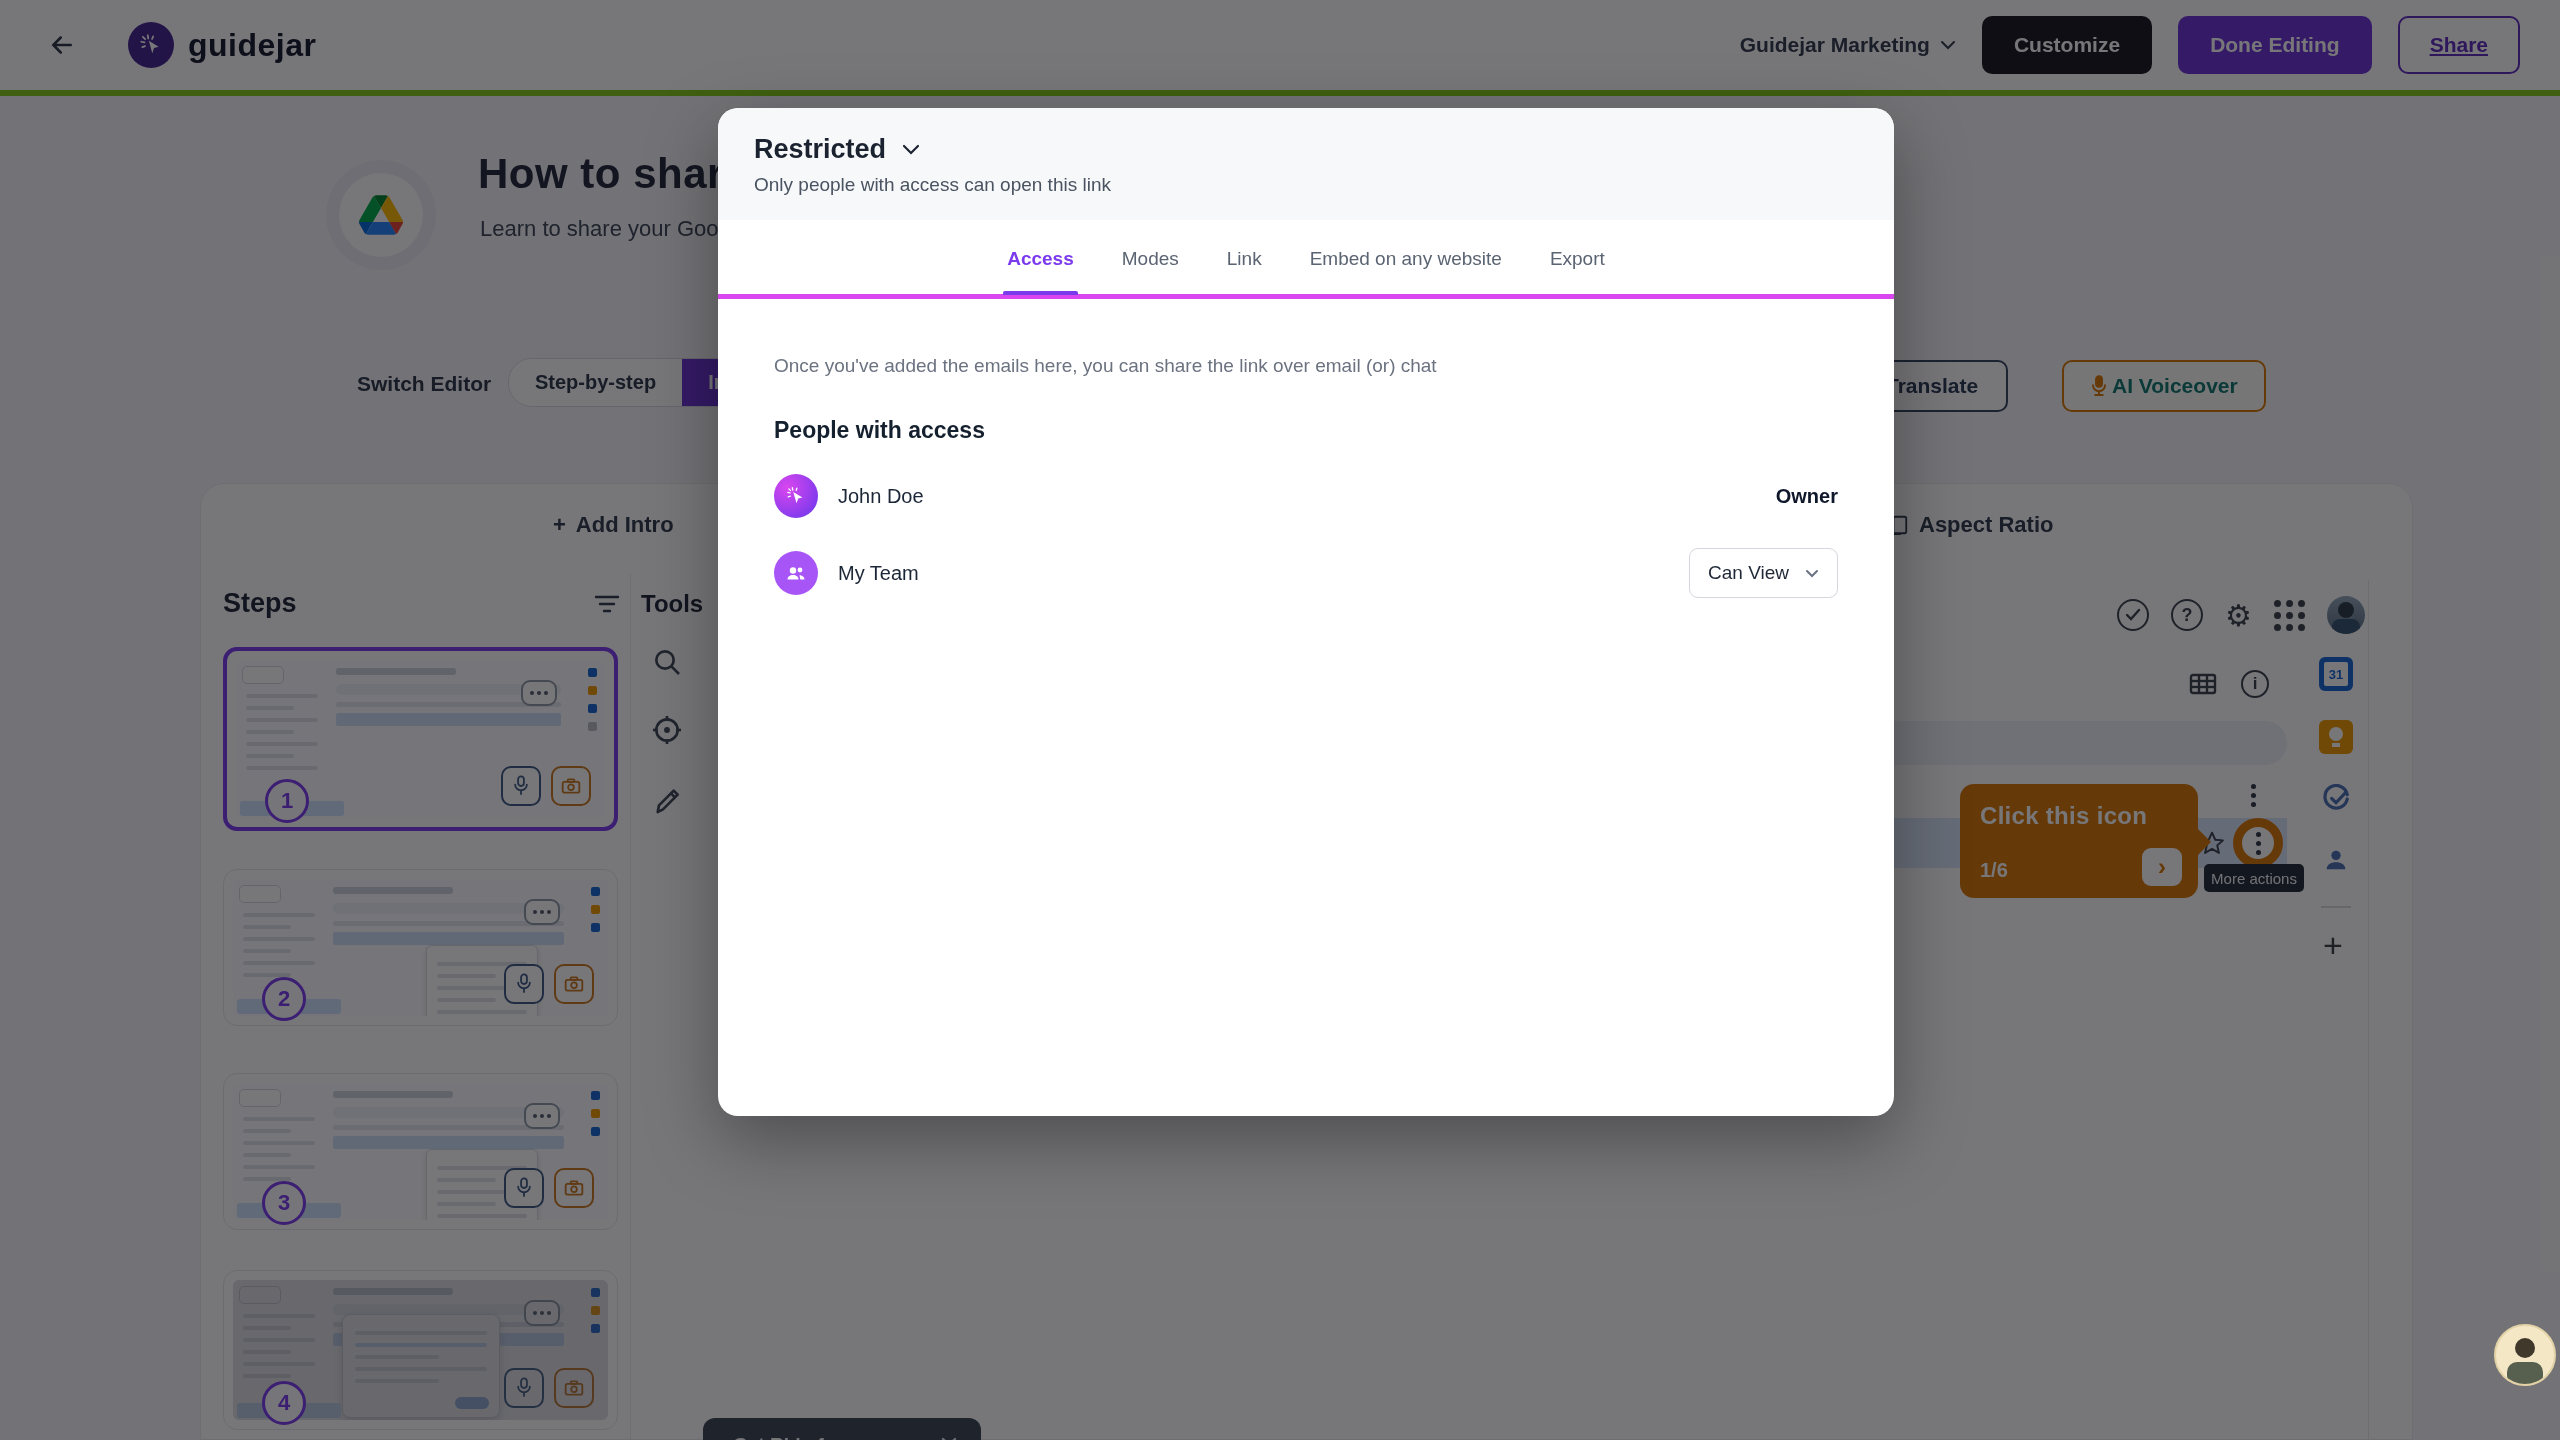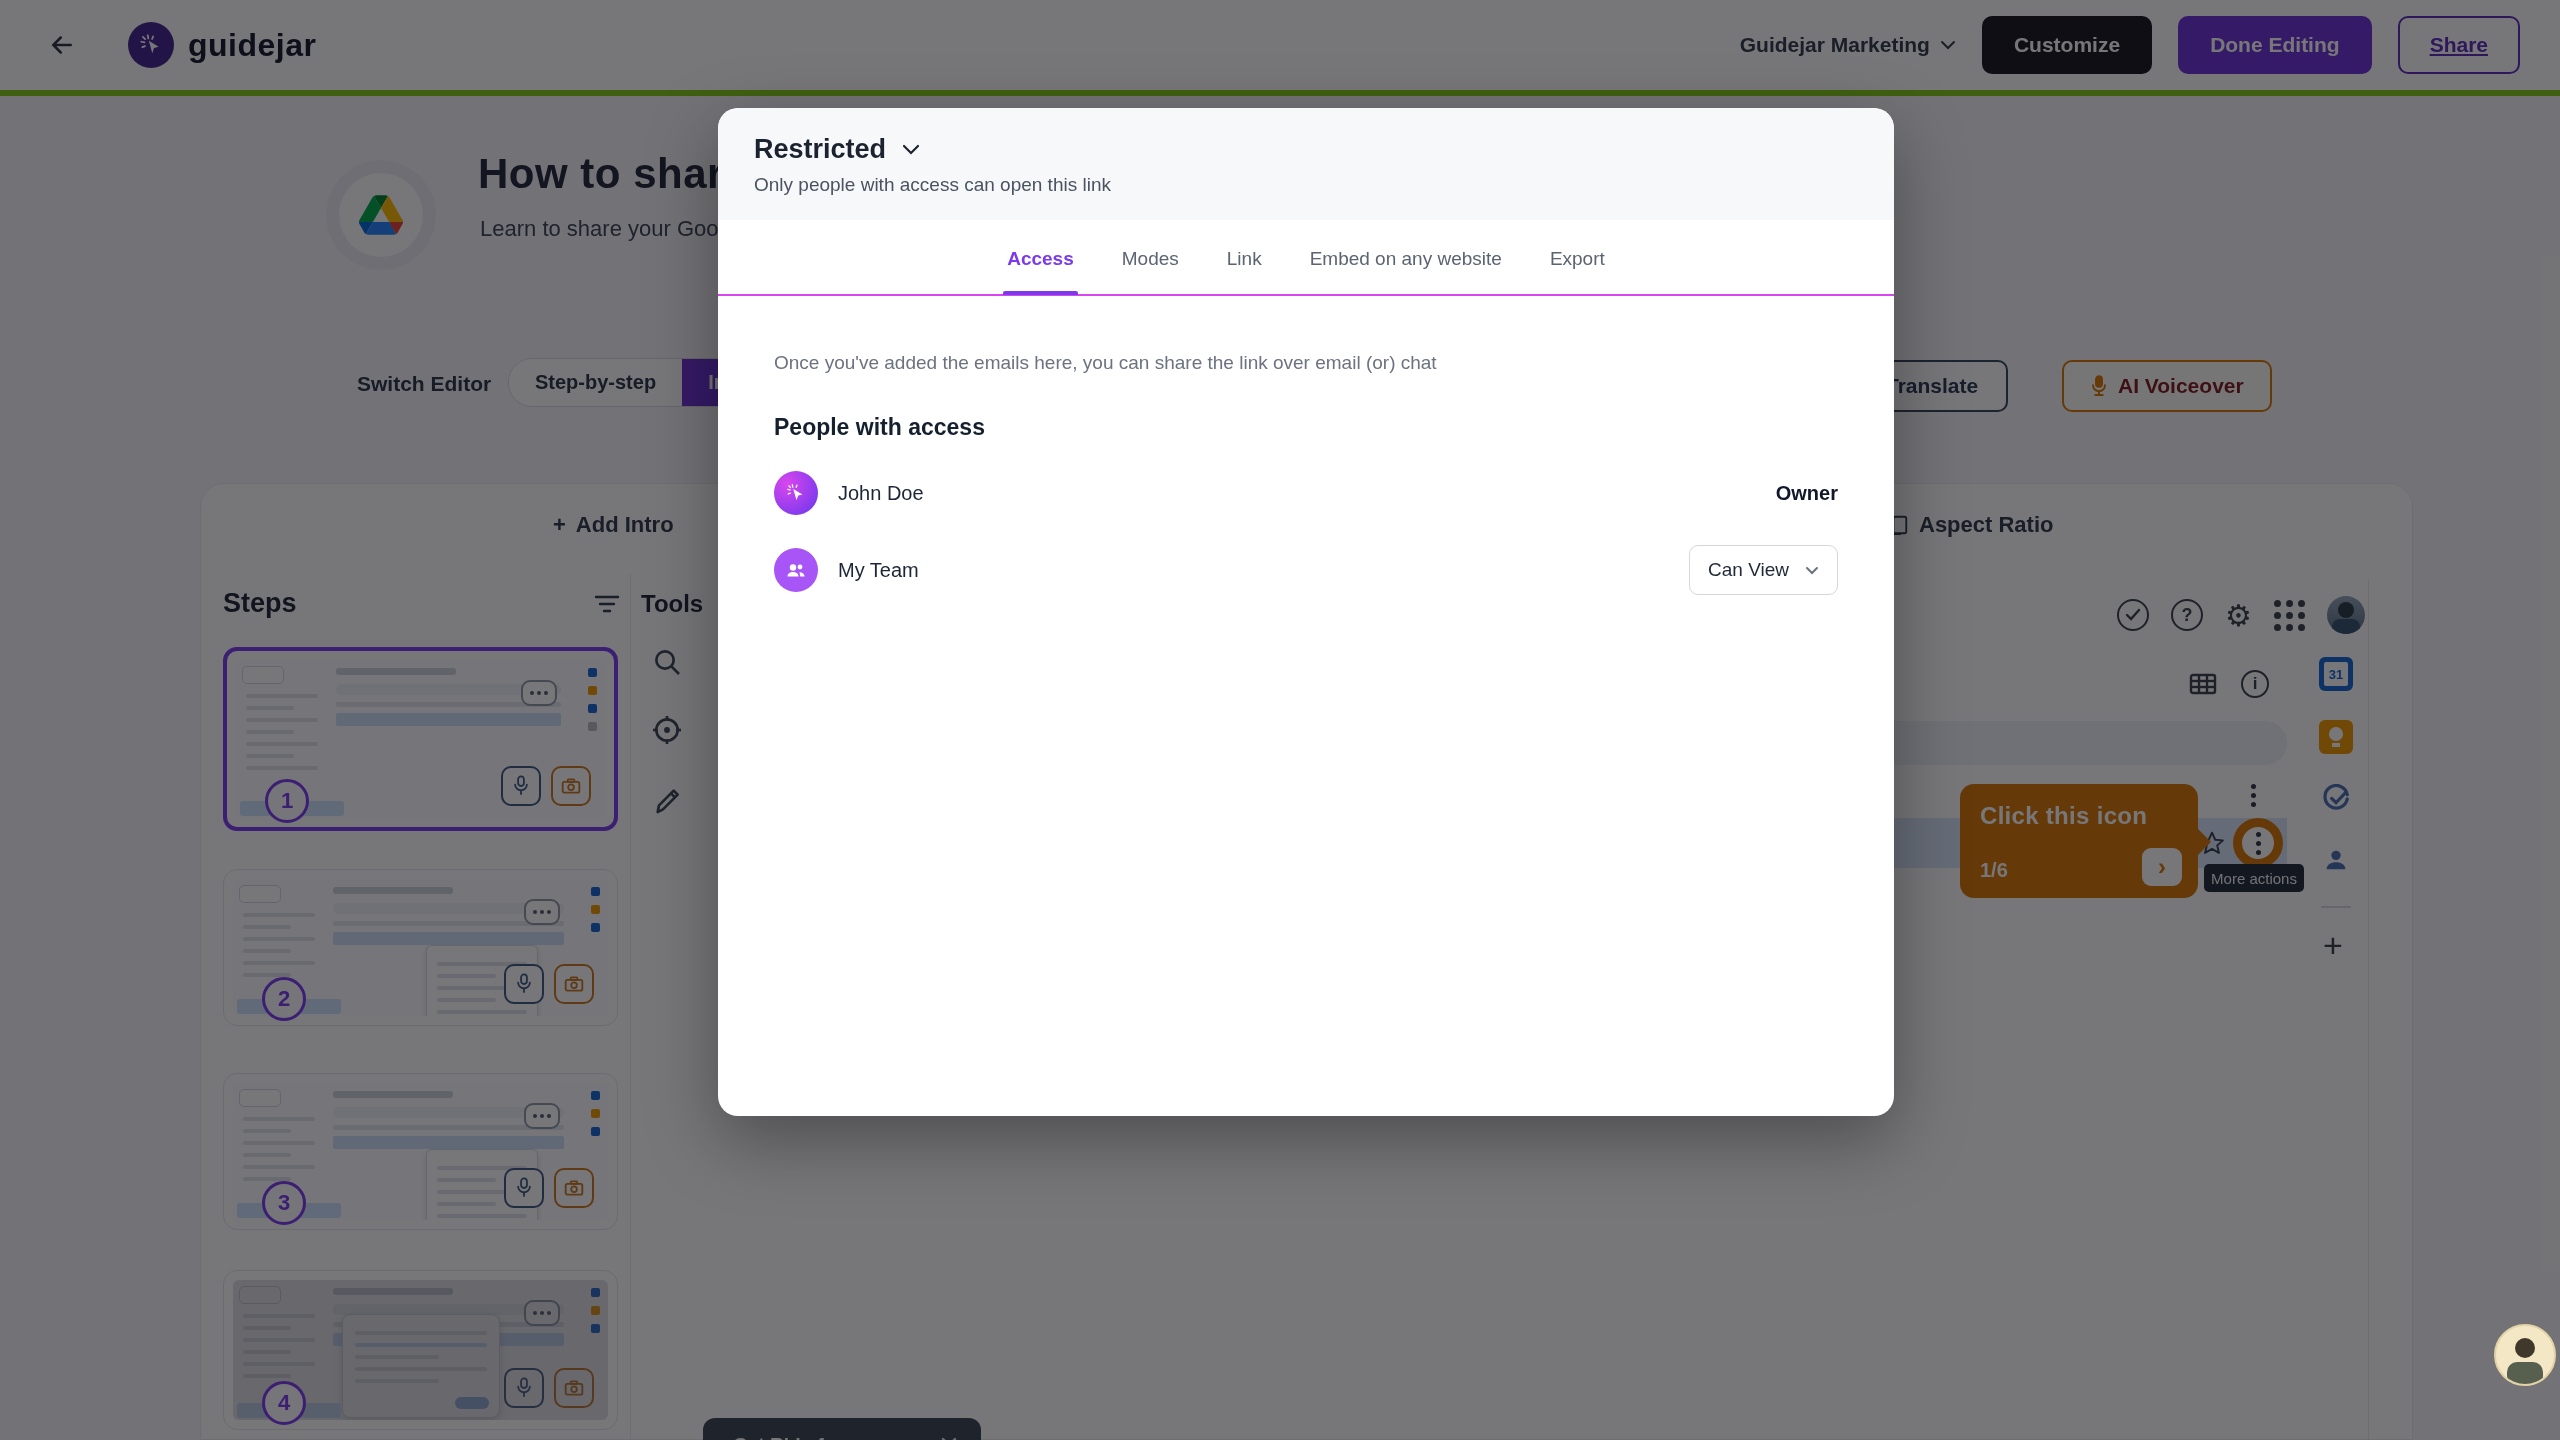--- a/index.html
+++ b/index.html
@@ -29,22 +29,22 @@
   .hero-sub { position:absolute; left:480px; top:216px; font-size:22px; color:#3c4555; white-space:nowrap; }
 
   
   .switch-editor { position:absolute; left:357px; top:372px; font-size:21px; font-weight:600; color:#2b3647; cursor:pointer; }
   .mode-group { position:absolute; left:508px; top:358px; display:flex; border:1px solid #d8d8df; border-radius:24px; overflow:hidden; background:#fff; }
   .mode-pill { padding:12px 26px; font-size:20px; font-weight:600; cursor:pointer; }
   .mode-step { background:#ffffff; color:#2b3647; }
   .mode-inter { background:#6d31d4; color:#ffffff; }
   .translate-btn { position:absolute; left:1856px; top:360px; padding:12px 28px; border:2px solid #36455e;
     border-radius:10px; background:#fff; color:#2b3a52; font-size:21px; font-weight:bold; cursor:pointer; }
-  .voiceover-btn { position:absolute; left:2062px; top:360px; display:flex; align-items:center; gap:10px;
-    padding:12px 26px; border:2px solid #d97706; border-radius:10px; background:#fffdf8; color:#7f1d1d;
+  .voiceover-btn { position:absolute; left:2062px; top:360px; display:flex; align-items:center; gap:4px;
+    padding:12px 26px; border:2px solid #d97706; border-radius:10px; background:#fffdf8; color:#0f766e;
     font-size:21px; font-weight:bold; cursor:pointer; }
 
   
   .canvas { position:absolute; left:200px; top:483px; width:2213px; height:957px; background:#ffffff;
     border:1px solid #ebebee; border-radius:24px 24px 0 0; overflow:hidden; }
   .add-intro { position:absolute; left:352px; top:28px; font-size:22px; font-weight:bold; color:#2f3a4a; cursor:pointer; display:flex; gap:10px; }
   .aspect-ratio { position:absolute; left:1686px; top:28px; font-size:22px; font-weight:bold; color:#2f3a4a; cursor:pointer; display:flex; gap:10px; align-items:center; }
 
   .steps-title { position:absolute; left:22px; top:104px; font-size:27px; font-weight:bold; color:#212736; }
   .filter-ic { position:absolute; left:392px; top:108px; cursor:pointer; }
@@ -129,21 +129,21 @@
   .promo-x { margin-left:auto; cursor:pointer; display:flex; }
 
   
   .backdrop { position:absolute; inset:0; background:rgba(8,8,12,.55); z-index:50; }
   .modal { position:absolute; left:718px; top:108px; width:1176px; height:1008px; background:#ffffff; border-radius:20px;
     box-shadow:0 24px 70px rgba(0,0,0,.35); z-index:60; overflow:hidden; }
   .modal-head { background:#f7f8fa; padding:26px 36px 24px; border-radius:20px 20px 0 0; }
   .vis-row { display:flex; align-items:center; gap:16px; cursor:pointer; }
   .vis-label { font-size:27px; font-weight:bold; color:#1b2330; }
   .vis-desc { margin-top:9px; font-size:19px; color:#4a5361; }
-  .tabs { display:flex; justify-content:center; gap:48px; border-bottom:2px solid #d946ef; padding-top:28px; background:#fff; }
+  .tabs { display:flex; justify-content:center; gap:48px; border-bottom:5px solid #d946ef; padding-top:28px; background:#fff; }
   .tab { font-size:19px; color:#5b6472; padding-bottom:24px; position:relative; cursor:pointer; }
   .tab.active { color:#7c3aed; font-weight:bold; }
   .tab.active::after { content:""; position:absolute; left:-4px; right:-4px; bottom:-1px; height:4px; background:#7c3aed; border-radius:2px 2px 0 0; }
   .modal-body { padding:56px 56px 0; }
   .hint { font-size:19px; color:#6b7280; }
   .email-input { margin-top:22px; width:100%; height:58px; border:1px solid #d4d7dd; border-radius:9px; padding:0 20px;
     font-size:19px; color:#1f2937; outline:none; font-family:inherit; background:#fff; }
   .email-input::placeholder { color:#8a93a3; }
   .people-heading { margin-top:40px; font-size:23px; font-weight:bold; color:#15202f; }
   .person-row { margin-top:30px; display:flex; align-items:center; gap:20px; }

